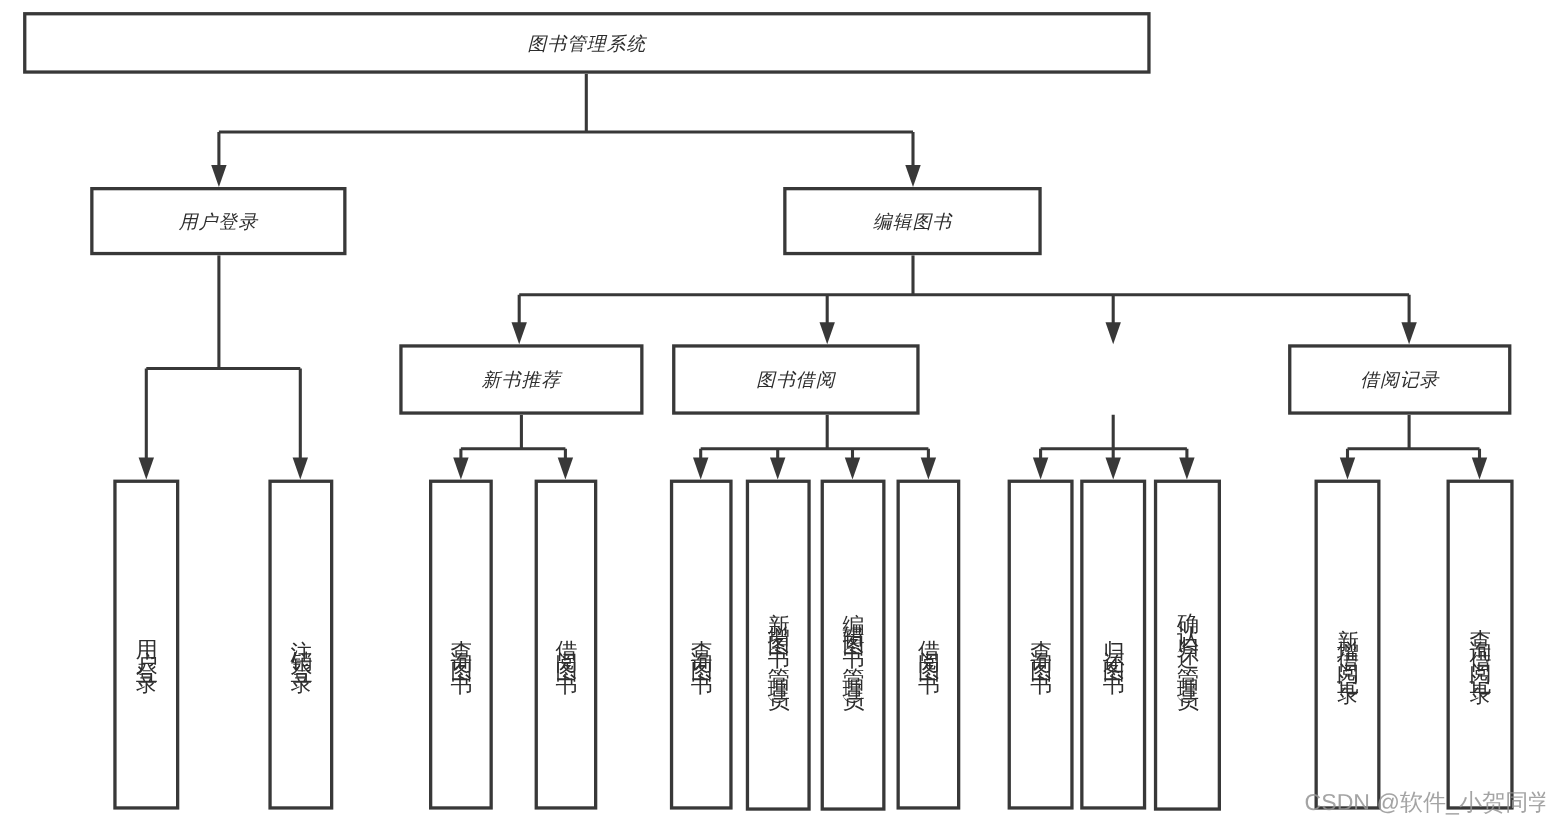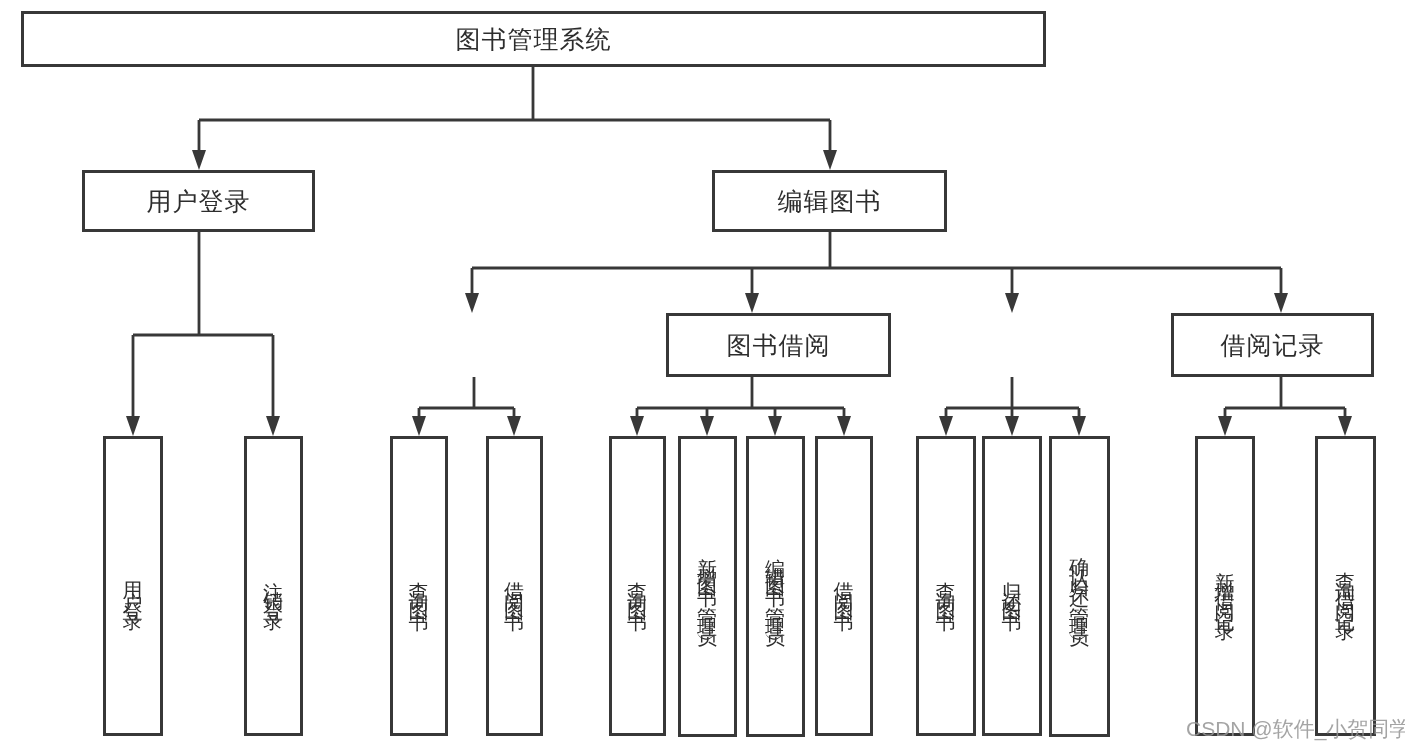--- a/index.html
+++ b/index.html
@@ -29,24 +29,25 @@
     position: absolute;
     box-sizing: border-box;
     border: 3px solid #383838;
     background: #ffffff;
     display: flex;
     align-items: center;
     justify-content: center;
     z-index: 2;
   }
   .hlabel {
-    font-size: 25px;
+    font-size: 17px;
     color: #2d2d2d;
     letter-spacing: 1px;
     white-space: nowrap;
+    font-style: italic;
   }
   .leaf .vlabel {
     writing-mode: vertical-rl;
     text-orientation: mixed;
     font-size: 20px;
     line-height: 1;
     letter-spacing: 10px;
     color: #2d2d2d;
     white-space: nowrap;
   }
@@ -128,21 +129,24 @@
     <span class="hlabel">图书管理系统</span>
   </div>
 
   <div class="node" style="left:82px; top:170px; width:233px; height:62px">
     <span class="hlabel">用户登录</span>
   </div>
   <div class="node" style="left:712px; top:170px; width:235px; height:62px">
     <span class="hlabel">编辑图书</span>
   </div>
 
-  <div class="node" style="left:666px; top:313px; width:225px; height:64px">
+  <div class="node" style="left:363px; top:313px; width:222px; height:64px">
+    <span class="hlabel">新书推荐</span>
+  </div>
+  <div class="node" style="left:611px; top:313px; width:225px; height:64px">
     <span class="hlabel">图书借阅</span>
   </div>
   <div class="node" style="left:1171px; top:313px; width:203px; height:64px">
     <span class="hlabel">借阅记录</span>
   </div>
 
   <div class="node leaf" style="left:103px; top:436px; width:60px; height:300px">
     <span class="vlabel">用户登录</span>
   </div>
   <div class="node leaf" style="left:244px; top:436px; width:59px; height:300px">

